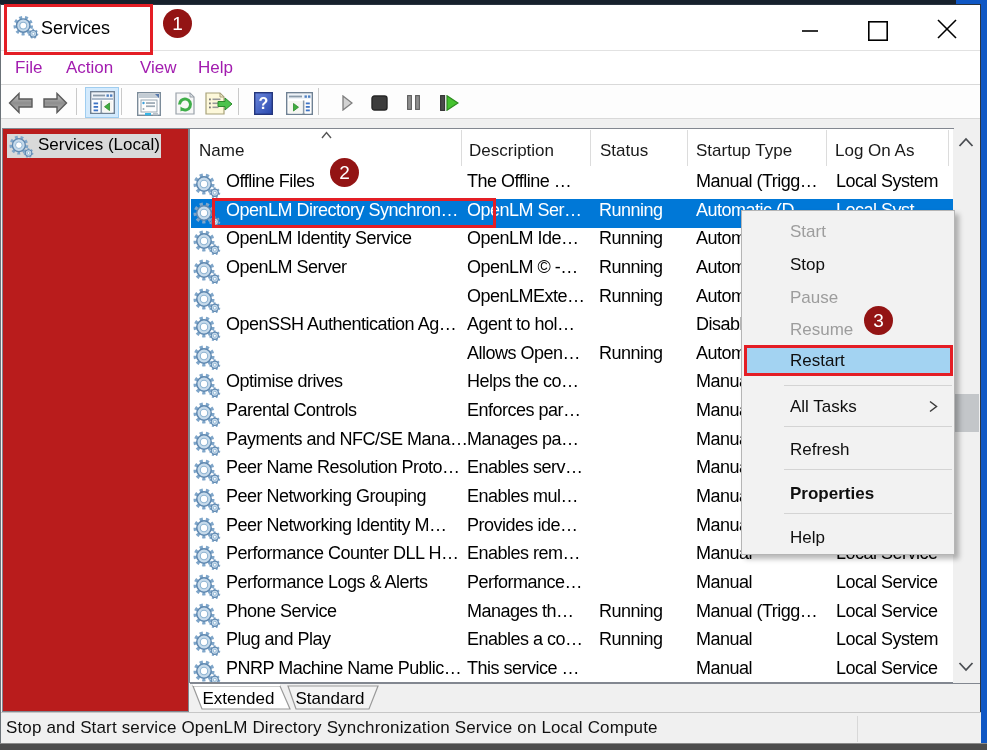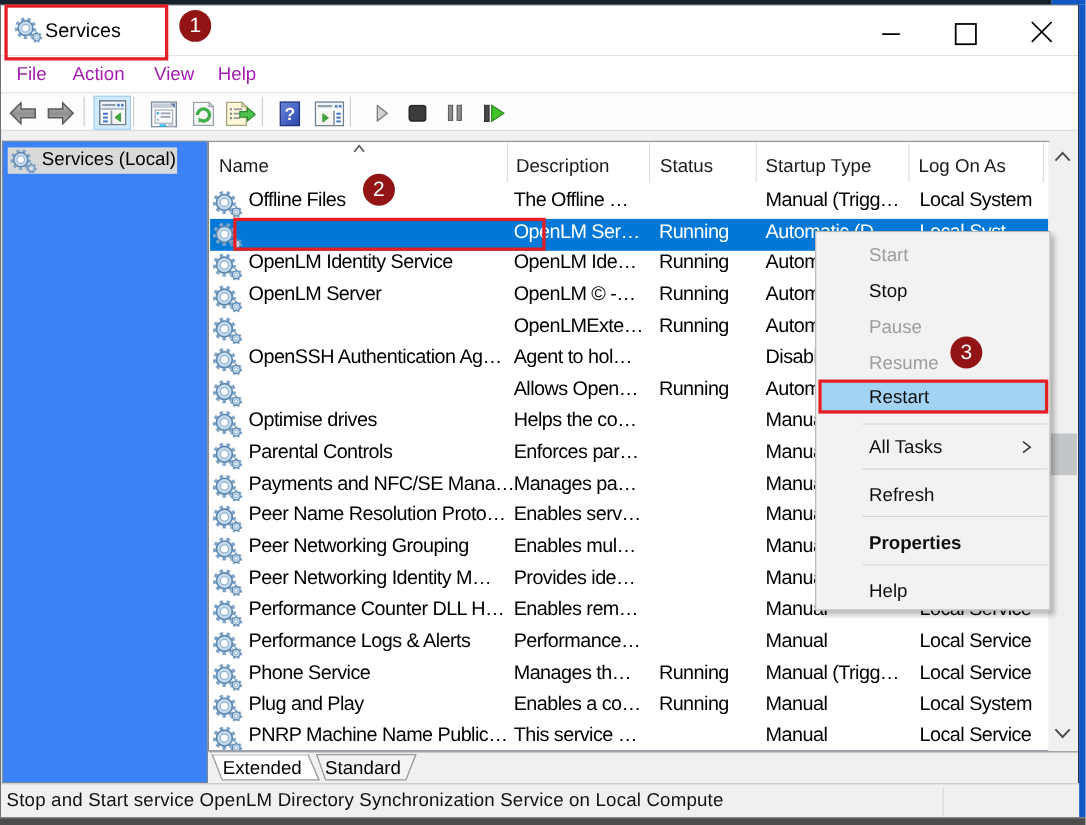--- a/index.html
+++ b/index.html
@@ -9,21 +9,21 @@
 #topblue { left:956px; top:0; width:31px; height:4px; background:#0f57c4; }
 #rightblue { left:981px; top:4px; width:6px; height:739px; background:#0f57c4; }
 #winborder { left:0; top:4px; width:981px; height:739px; border:1px solid #6b7278; border-top-color:#2a3440; border-right-color:#2a3440; border-bottom:none; background:#f0f0f0; }
 #botbar { left:0; top:743px; width:987px; height:7px; background:#4c4c4c; border-top:1px solid #8a8a8a; }
 #titlebar { left:1px; top:5px; width:979px; height:46px; background:#fff; border-bottom:1px solid #e2e2e2; }
 #titletxt { left:40px; top:13px; font-size:18px; color:#000; }
 #menubar { left:1px; top:51px; width:979px; height:34px; background:#fff; border-bottom:1px solid #d9d9d9; }
 #menubar span { position:absolute; top:7px; font-size:17px; color:#a21caf; }
 #toolbar { left:1px; top:85px; width:979px; height:34px; background:#fdfdfd; border-bottom:1px solid #d9d9d9; }
 .tsep { position:absolute; top:3px; width:1px; height:27px; background:#c9c9c9; }
-#leftpanel { left:2px; top:128px; width:187px; height:584px; background:#3b82f6; border:1px solid #828790; }
+#leftpanel { left:2px; top:128px; width:187px; height:584px; background:#b91c1c; border:1px solid #828790; }
 #seltree { left:4px; top:5px; width:154px; height:24px; background:#d9d9d9; }
 #seltree span { position:absolute; left:31px; top:1px; font-size:17px; color:#000; }
 #listpanel { left:189px; top:128px; width:765px; height:555px; background:#fff; border:1px solid #828790; border-right:none; }
 .hdr { position:absolute; top:12px; font-size:17px; color:#1a1a1a; }
 .hsep { position:absolute; top:1px; width:1px; height:36px; background:#dcdcdc; }
 .row { position:absolute; left:1px; width:762px; height:28.65px; font-size:18px; letter-spacing:-0.5px; color:#000; }
 .row.sel { background:#0078d7; color:#fff; }
 .row div { position:absolute; top:0.5px; white-space:nowrap; }
 .cn { left:35px; }
 .cd { left:276px; }
@@ -236,20 +236,21 @@
       <svg style="position:absolute;left:1.5px;top:2.5px" width="29" height="25" viewBox="0 0 29 25">
 <g>
 <circle cx="11" cy="11" r="8.1" fill="none" stroke="#7fa6ca" stroke-width="4.8" stroke-dasharray="2.9 2.76"></circle>
 <circle cx="11" cy="11" r="7.2" fill="#c6daeb" stroke="#5f88b0" stroke-width="1.5"></circle>
 <circle cx="11" cy="11" r="3.7" fill="#fff" stroke="#8fb4d2" stroke-width="1.1"></circle>
 <circle cx="21.8" cy="19.8" r="4" fill="none" stroke="#7fa6ca" stroke-width="2.9" stroke-dasharray="1.7 1.78"></circle>
 <circle cx="21.8" cy="19.8" r="3.6" fill="#c6daeb" stroke="#5f88b0" stroke-width="1.2"></circle>
 <circle cx="21.8" cy="19.8" r="1.5" fill="#fff" stroke="#8fb4d2" stroke-width="0.9"></circle>
 </g>
       </svg>
+      <div class="cn">OpenLM Directory Synchron…</div>
       <div class="cd">OpenLM Ser…</div>
       <div class="cs">Running</div>
       <div class="ct">Automatic (D…</div>
       <div class="cl">Local Syst</div>
     </div>
 <div class="row" style="top:227.70px">
       <svg style="position:absolute;left:1.5px;top:2.5px" width="29" height="25" viewBox="0 0 29 25">
 <g>
 <circle cx="11" cy="11" r="8.1" fill="none" stroke="#7fa6ca" stroke-width="4.8" stroke-dasharray="2.9 2.76"></circle>
 <circle cx="11" cy="11" r="7.2" fill="#c6daeb" stroke="#5f88b0" stroke-width="1.5"></circle>

